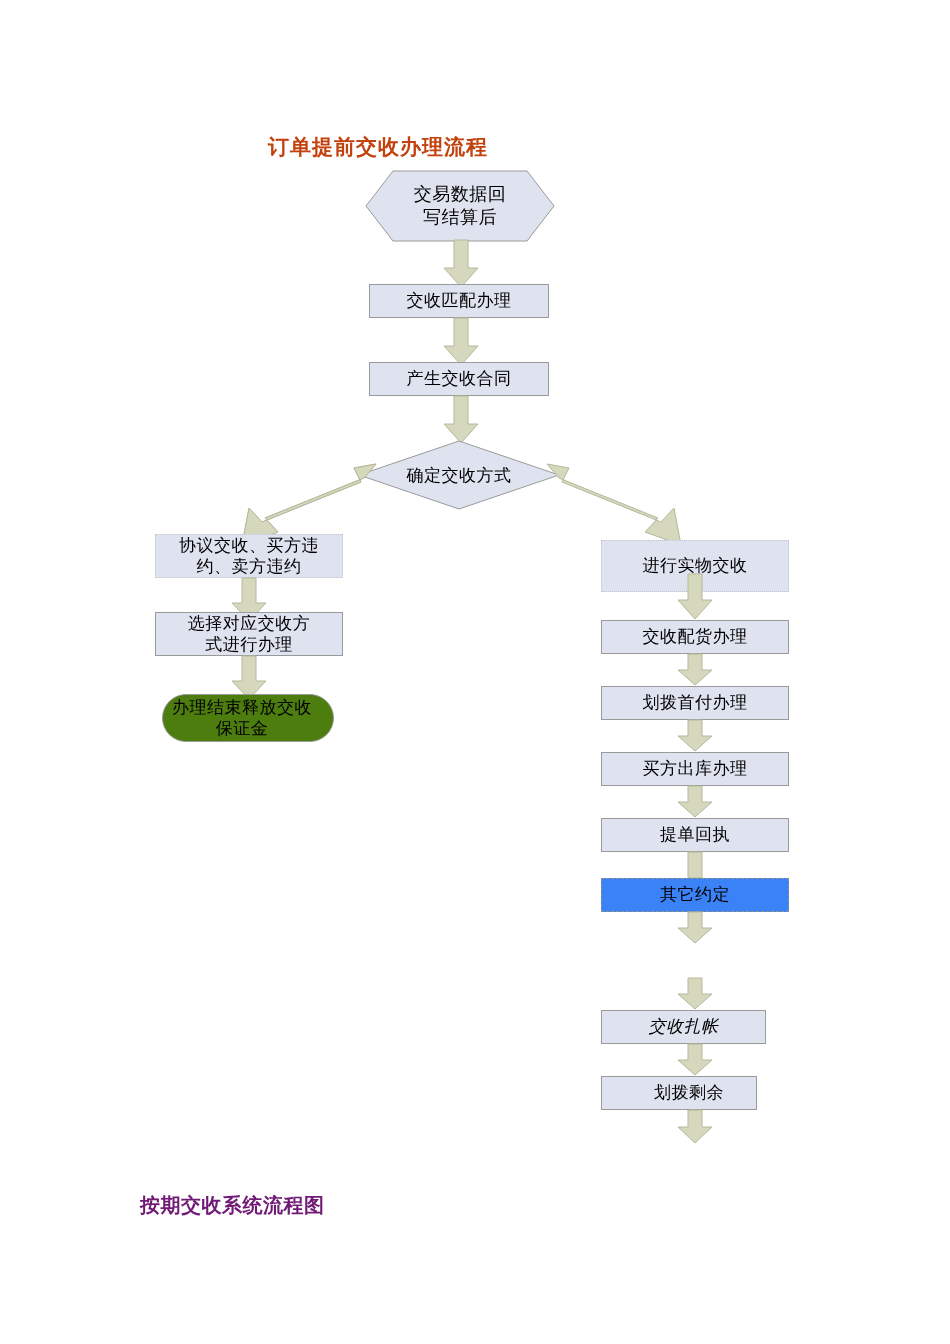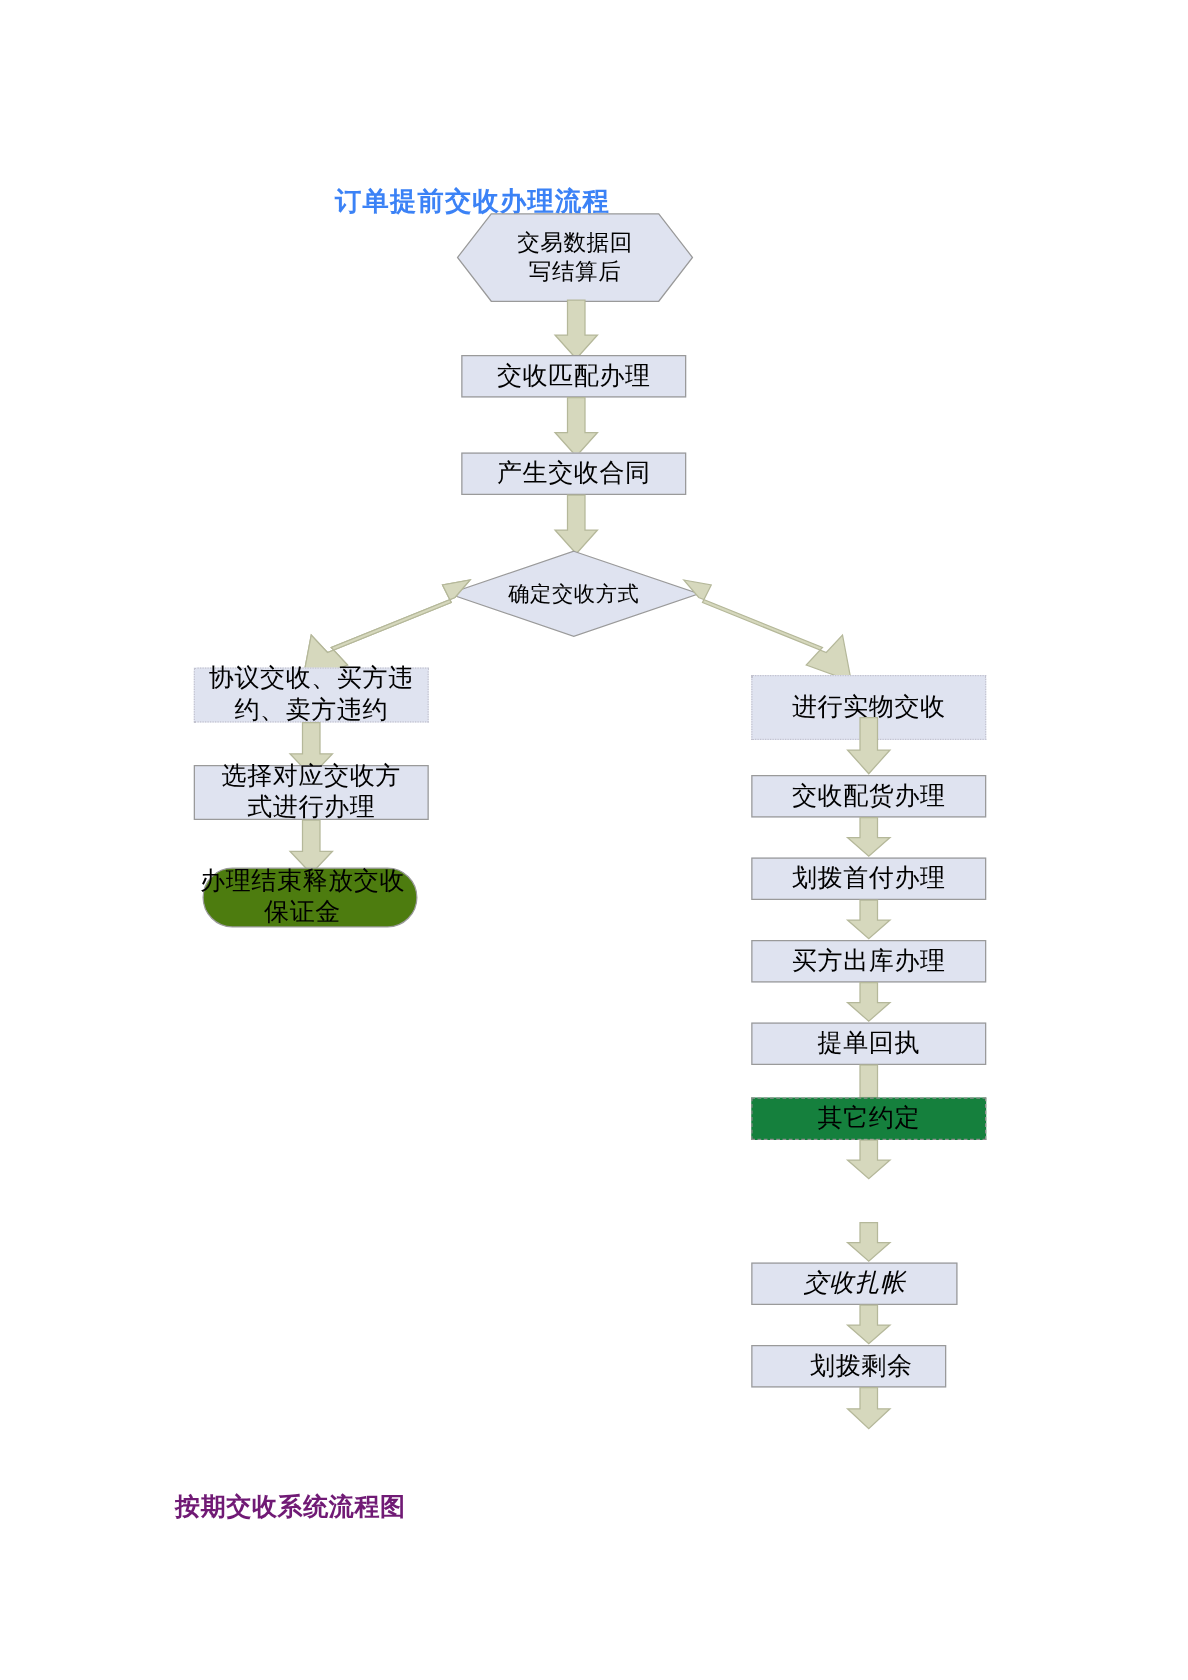--- a/index.html
+++ b/index.html
@@ -17,47 +17,47 @@
     width: 950px;
     height: 1344px;
     background: #ffffff;
     overflow: hidden;
   }
 
   
   .doc-title {
     position: absolute;
     left: 268px;
-    top: 147px;
+    top: 133px;
     font-size: 21px;
     font-weight: bold;
     letter-spacing: 1px;
     white-space: nowrap;
-    color: #3b82f6;
+    color: #c2410c;
   }
   .doc-caption {
     position: absolute;
     left: 140px;
     top: 1192px;
     font-size: 20px;
     font-weight: bold;
     letter-spacing: 0.5px;
     white-space: nowrap;
     color: #701a75;
   }
 
   
   .node {
     position: absolute;
     box-sizing: border-box;
     display: flex;
     align-items: center;
     justify-content: center;
     text-align: center;
-    font-size: 20px;
+    font-size: 17px;
     line-height: 1.25;
     color: #000;
     background: #dfe3f0;
     letter-spacing: 0.5px;
   }
   .node .lbl {
     display: block;
     white-space: pre-line;
   }
 
@@ -67,21 +67,21 @@
     background: #dfe3f0;
   }
   
   .node.process-faint {
     border: 1px dotted #c3c3cf;
     background: #dfe3f0;
   }
   
   .node.process-dashed {
     border: 1px dashed #8e8e8e;
-    background: #15803d;
+    background: #3b82f6;
   }
   
   .node.terminator {
     border: 1px solid #9a9a9a;
     background: #4d7c0f;
     border-radius: 999px;
   }
   
   .node.terminator .lbl.overflow {
     width: 220px;

